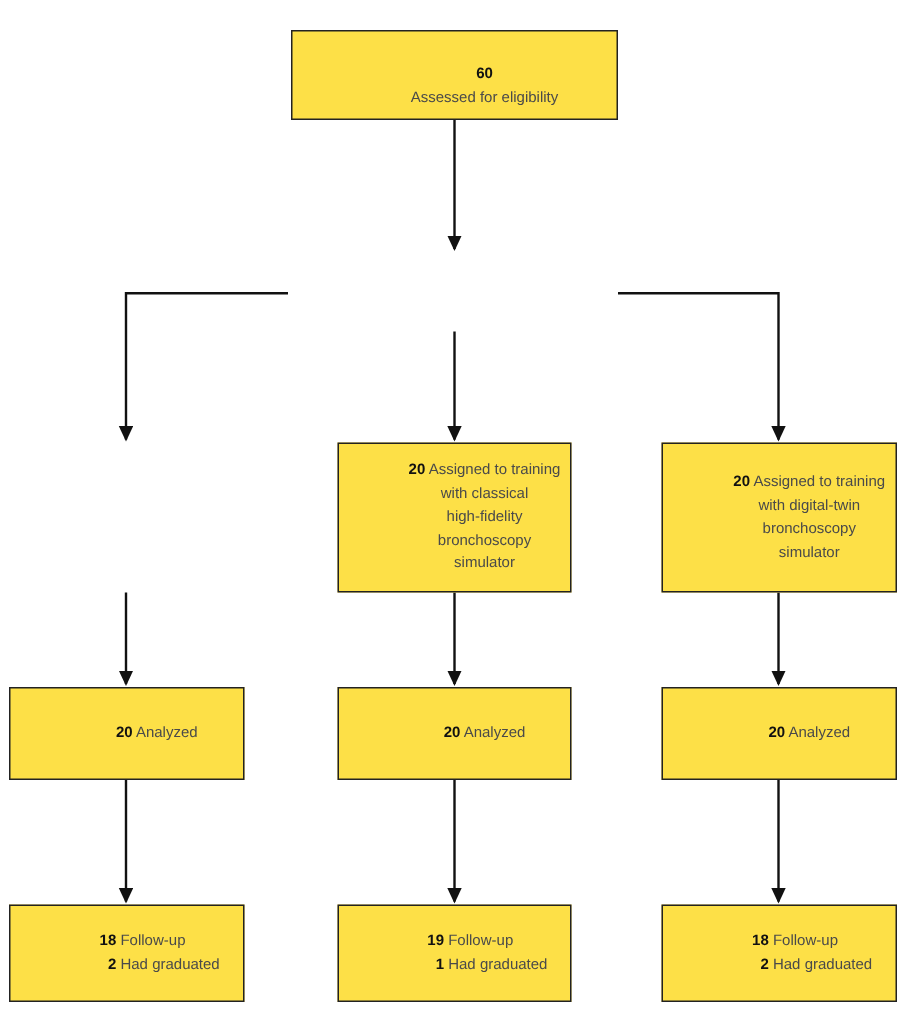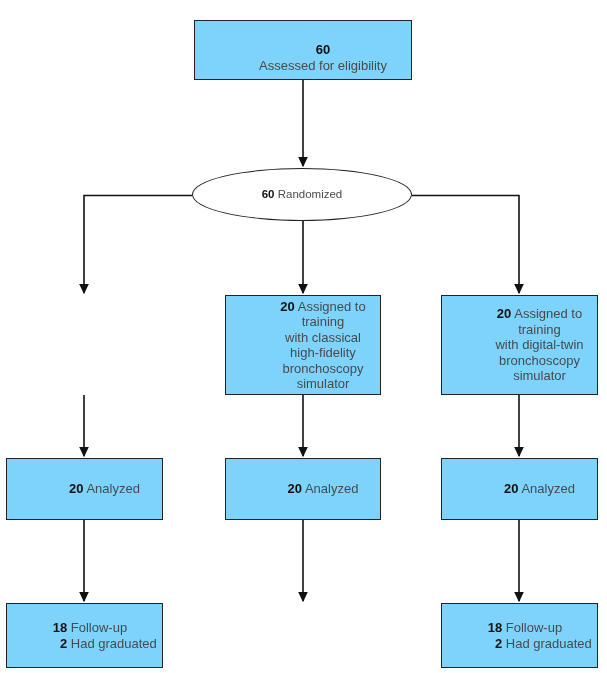--- a/index.html
+++ b/index.html
@@ -20,23 +20,23 @@
     left: 0;
     top: 0;
     width: 607px;
     height: 673px;
     pointer-events: none;
   }
   .node {
     position: absolute;
     box-sizing: border-box;
     border: 1.6px solid #222222;
-    background: #7dd3fc;
+    background: #fde047;
     color: #4a4a4a;
-    font-size: 13px;
+    font-size: 10px;
     line-height: 15.5px;
     display: flex;
     align-items: center;
     justify-content: center;
     text-align: center;
     z-index: 2;
     padding-left: 40px;
   }
   .node .inner {
     width: 100%;
@@ -133,26 +133,20 @@
     </g>
   </svg>
 
   <div class="node" id="node-assessed">
     <div class="inner">
       <b>60</b>
       <span>Assessed for eligibility</span>
     </div>
   </div>
 
-  <div class="ellipse-node" id="node-randomized">
-    <div class="inner">
-      <b>60</b>
-      <span>Randomized</span>
-    </div>
-  </div>
 
 
   <div class="node" id="node-assign-1">
     <div class="inner"><b>20</b> <span>Assigned to training
 with classical
 high-fidelity bronchoscopy
 simulator</span></div>
   </div>
 
   <div class="node" id="node-assign-2">
@@ -174,20 +168,26 @@
     <div class="inner"><b>20</b> <span>Analyzed</span></div>
   </div>
 
   <div class="node outcome" id="node-outcome-0">
     <div class="inner">
       <span class="line"><span class="num">18</span> <span>Follow-up</span></span>
       <span class="line"><span class="num">2</span> <span>Had graduated</span></span>
     </div>
   </div>
 
+  <div class="node outcome" id="node-outcome-1">
+    <div class="inner">
+      <span class="line"><span class="num">19</span> <span>Follow-up</span></span>
+      <span class="line"><span class="num">1</span> <span>Had graduated</span></span>
+    </div>
+  </div>
 
   <div class="node outcome" id="node-outcome-2">
     <div class="inner">
       <span class="line"><span class="num">18</span> <span>Follow-up</span></span>
       <span class="line"><span class="num">2</span> <span>Had graduated</span></span>
     </div>
   </div>
 
 </div>
 

